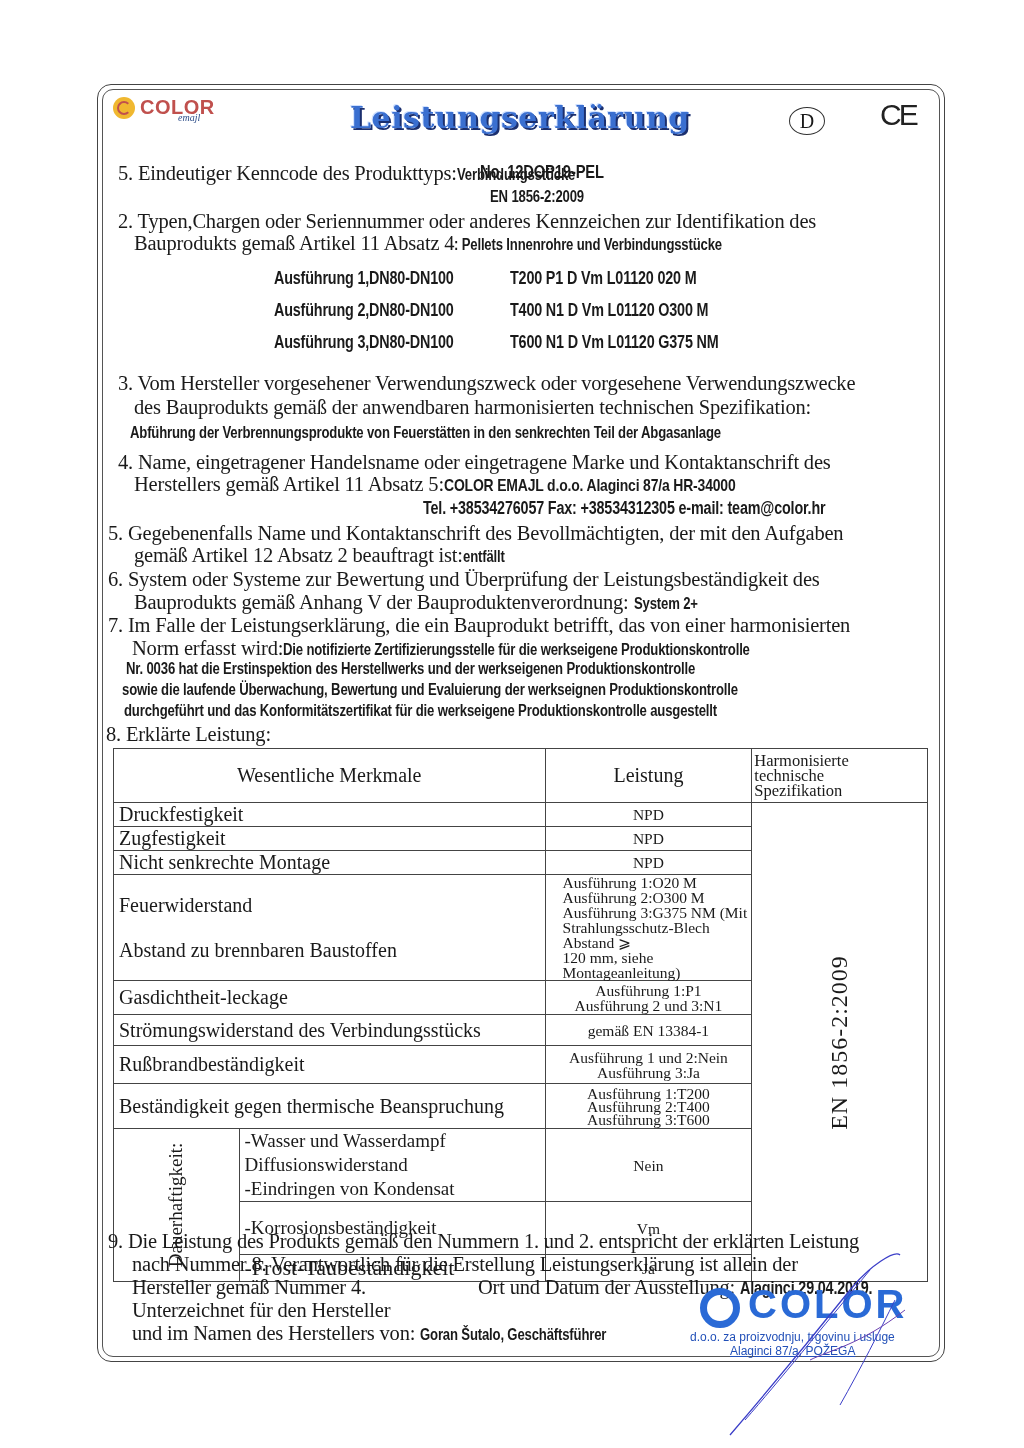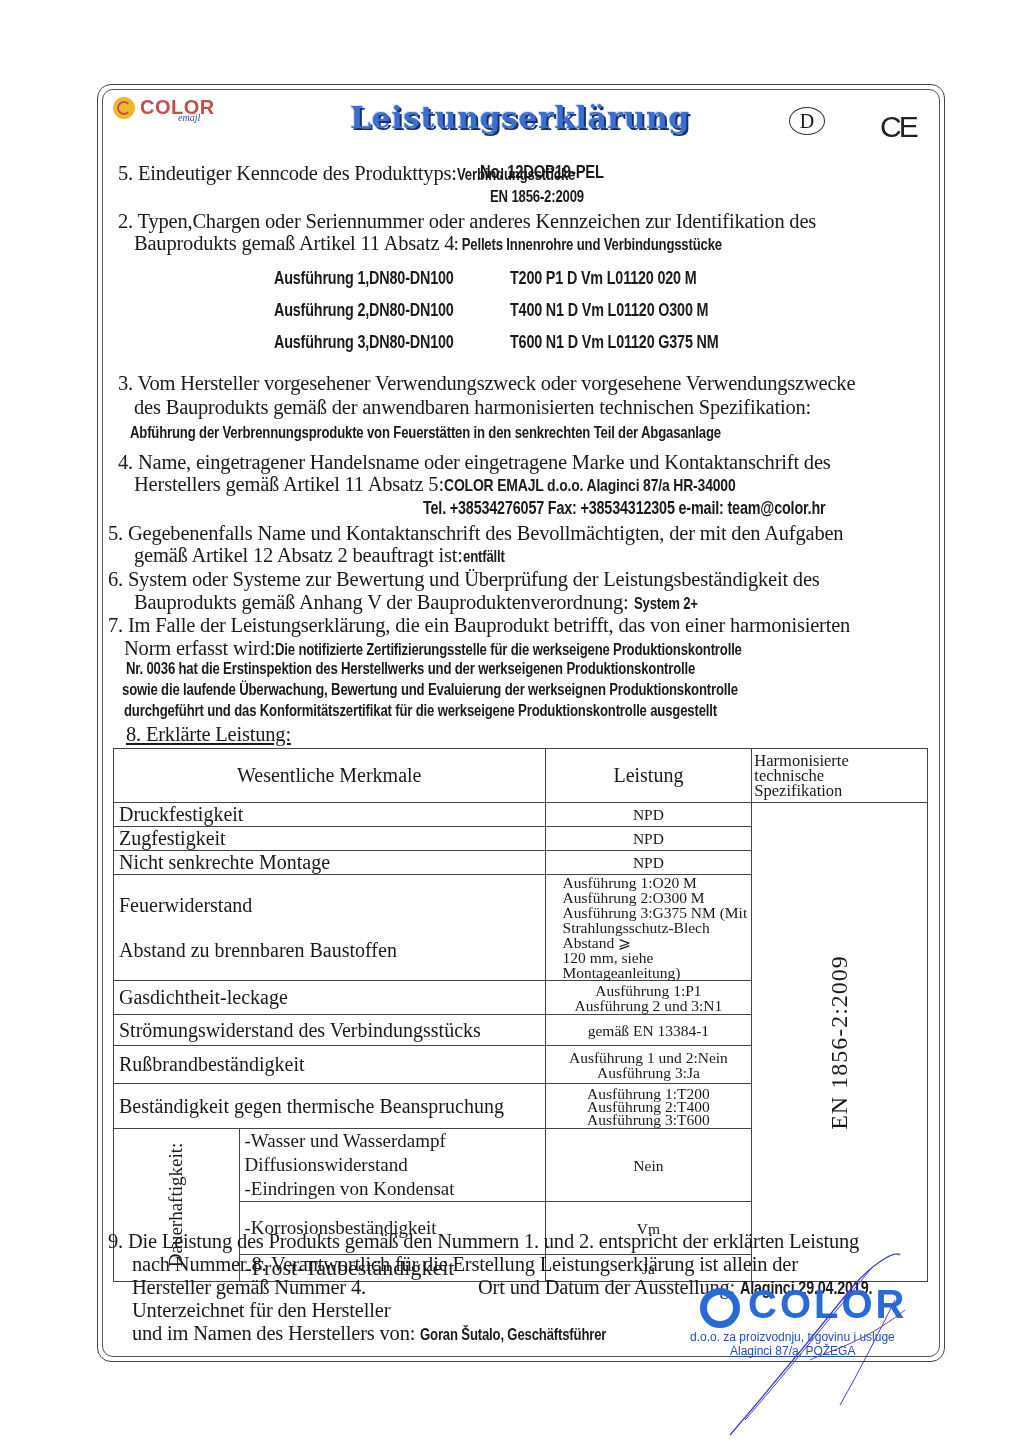--- a/index.html
+++ b/index.html
@@ -18,21 +18,21 @@
   .logo-circle::after { content: ""; position: absolute; left: 4px; top: 4px; width: 10px; height: 10px;
                         border-radius: 50%; border: 2.5px solid #c0504d; border-right-color: transparent; }
   .logo-text { font-family: "Liberation Sans", sans-serif; font-weight: bold; color: #c0504d;
                font-size: 20px; margin-left: 5px; letter-spacing: 0.5px; }
   .logo-sub { position: absolute; left: 178px; top: 112px; font-family: "Liberation Serif", serif;
               font-style: italic; color: #2e4e8a; font-size: 10px; }
   .title { left: 350px; top: 100px; font-family: "DejaVu Serif", serif; font-weight: bold; font-size: 30px;
            color: #3a6fd0; letter-spacing: 0.5px; text-shadow: 2px 2px 0 #1b2f6e, -1px -1px 0 #cfe0ff; }
   .d-badge { left: 789px; top: 107px; width: 34px; height: 26px; border: 1.2px solid #333; border-radius: 50%;
              text-align: center; line-height: 26px; font-size: 20px; }
-  .ce { left: 880px; top: 110px; font-family: "Liberation Sans", sans-serif; font-size: 30px; color: #222;
+  .ce { left: 880px; top: 98px; font-family: "Liberation Sans", sans-serif; font-size: 30px; color: #222;
         letter-spacing: -3px; }
   table.perf { position: absolute; left: 113px; top: 748px; border-collapse: collapse; width: 815px; }
   table.perf td { border: 1px solid #444; padding: 0; vertical-align: middle; }
   .cell-l { font-size: 20px; padding-left: 5px !important; }
   .cell-m { text-align: center; font-size: 15.5px; line-height: 15px; }
   .dash { border-bottom: 1.5px dashed #555 !important; }
   .spec-col { text-align: center; }
   .spec-rot { display: inline-block; transform: rotate(-90deg); font-size: 24px; white-space: nowrap; letter-spacing: 1px; }
   .dauer { width: 30px; text-align: center; }
   .dauer-rot { display: inline-block; transform: rotate(-90deg); font-size: 19px; white-space: nowrap; }
@@ -112,34 +112,34 @@
 <div class="abs serif" style="left:134px; top:544px;">
   <span>gemäß Artikel 12 Absatz 2 beauftragt ist:</span><span class="cond">entfällt</span>
 </div>
 
 <div class="abs serif" style="left:108px; top:568px;">6. System oder Systeme zur Bewertung und Überprüfung der Leistungsbeständigkeit des</div>
 <div class="abs serif" style="left:134px; top:591px;">
   <span>Bauprodukts gemäß Anhang V der Bauproduktenverordnung: </span><span class="cond">System 2+</span>
 </div>
 
 <div class="abs serif" style="left:108px; top:614px;">7. Im Falle der Leistungserklärung, die ein Bauprodukt betrifft, das von einer harmonisierten</div>
-<div class="abs serif" style="left:124px; top:637px;">
+<div class="abs serif" style="left:132px; top:637px;">
   <span>Norm erfasst wird:</span><span class="cond">Die notifizierte Zertifizierungsstelle für die werkseigene Produktionskontrolle</span>
 </div>
 <div class="abs" style="left:126px; top:660px;">
   <span class="cond">Nr. 0036 hat die Erstinspektion des Herstellwerks und der werkseigenen Produktionskontrolle</span>
 </div>
 <div class="abs" style="left:122px; top:681px;">
   <span class="cond">sowie die laufende Überwachung, Bewertung und Evaluierung der werkseignen Produktionskontrolle</span>
 </div>
 <div class="abs" style="left:124px; top:702px;">
   <span class="cond">durchgeführt und das Konformitätszertifikat für die werkseigene Produktionskontrolle ausgestellt</span>
 </div>
 
-<div class="abs serif" style="left:126px; top:723px;text-decoration:underline;">8. Erklärte Leistung:</div>
+<div class="abs serif" style="left:106px; top:723px;">8. Erklärte Leistung:</div>
 
 <table class="perf">
   <colgroup>
       <col style="width:30px">
       <col style="width:403px">
       <col style="width:267px">
       <col style="width:115px">
     </colgroup>
   <tbody>
       <tr style="height:54px">

